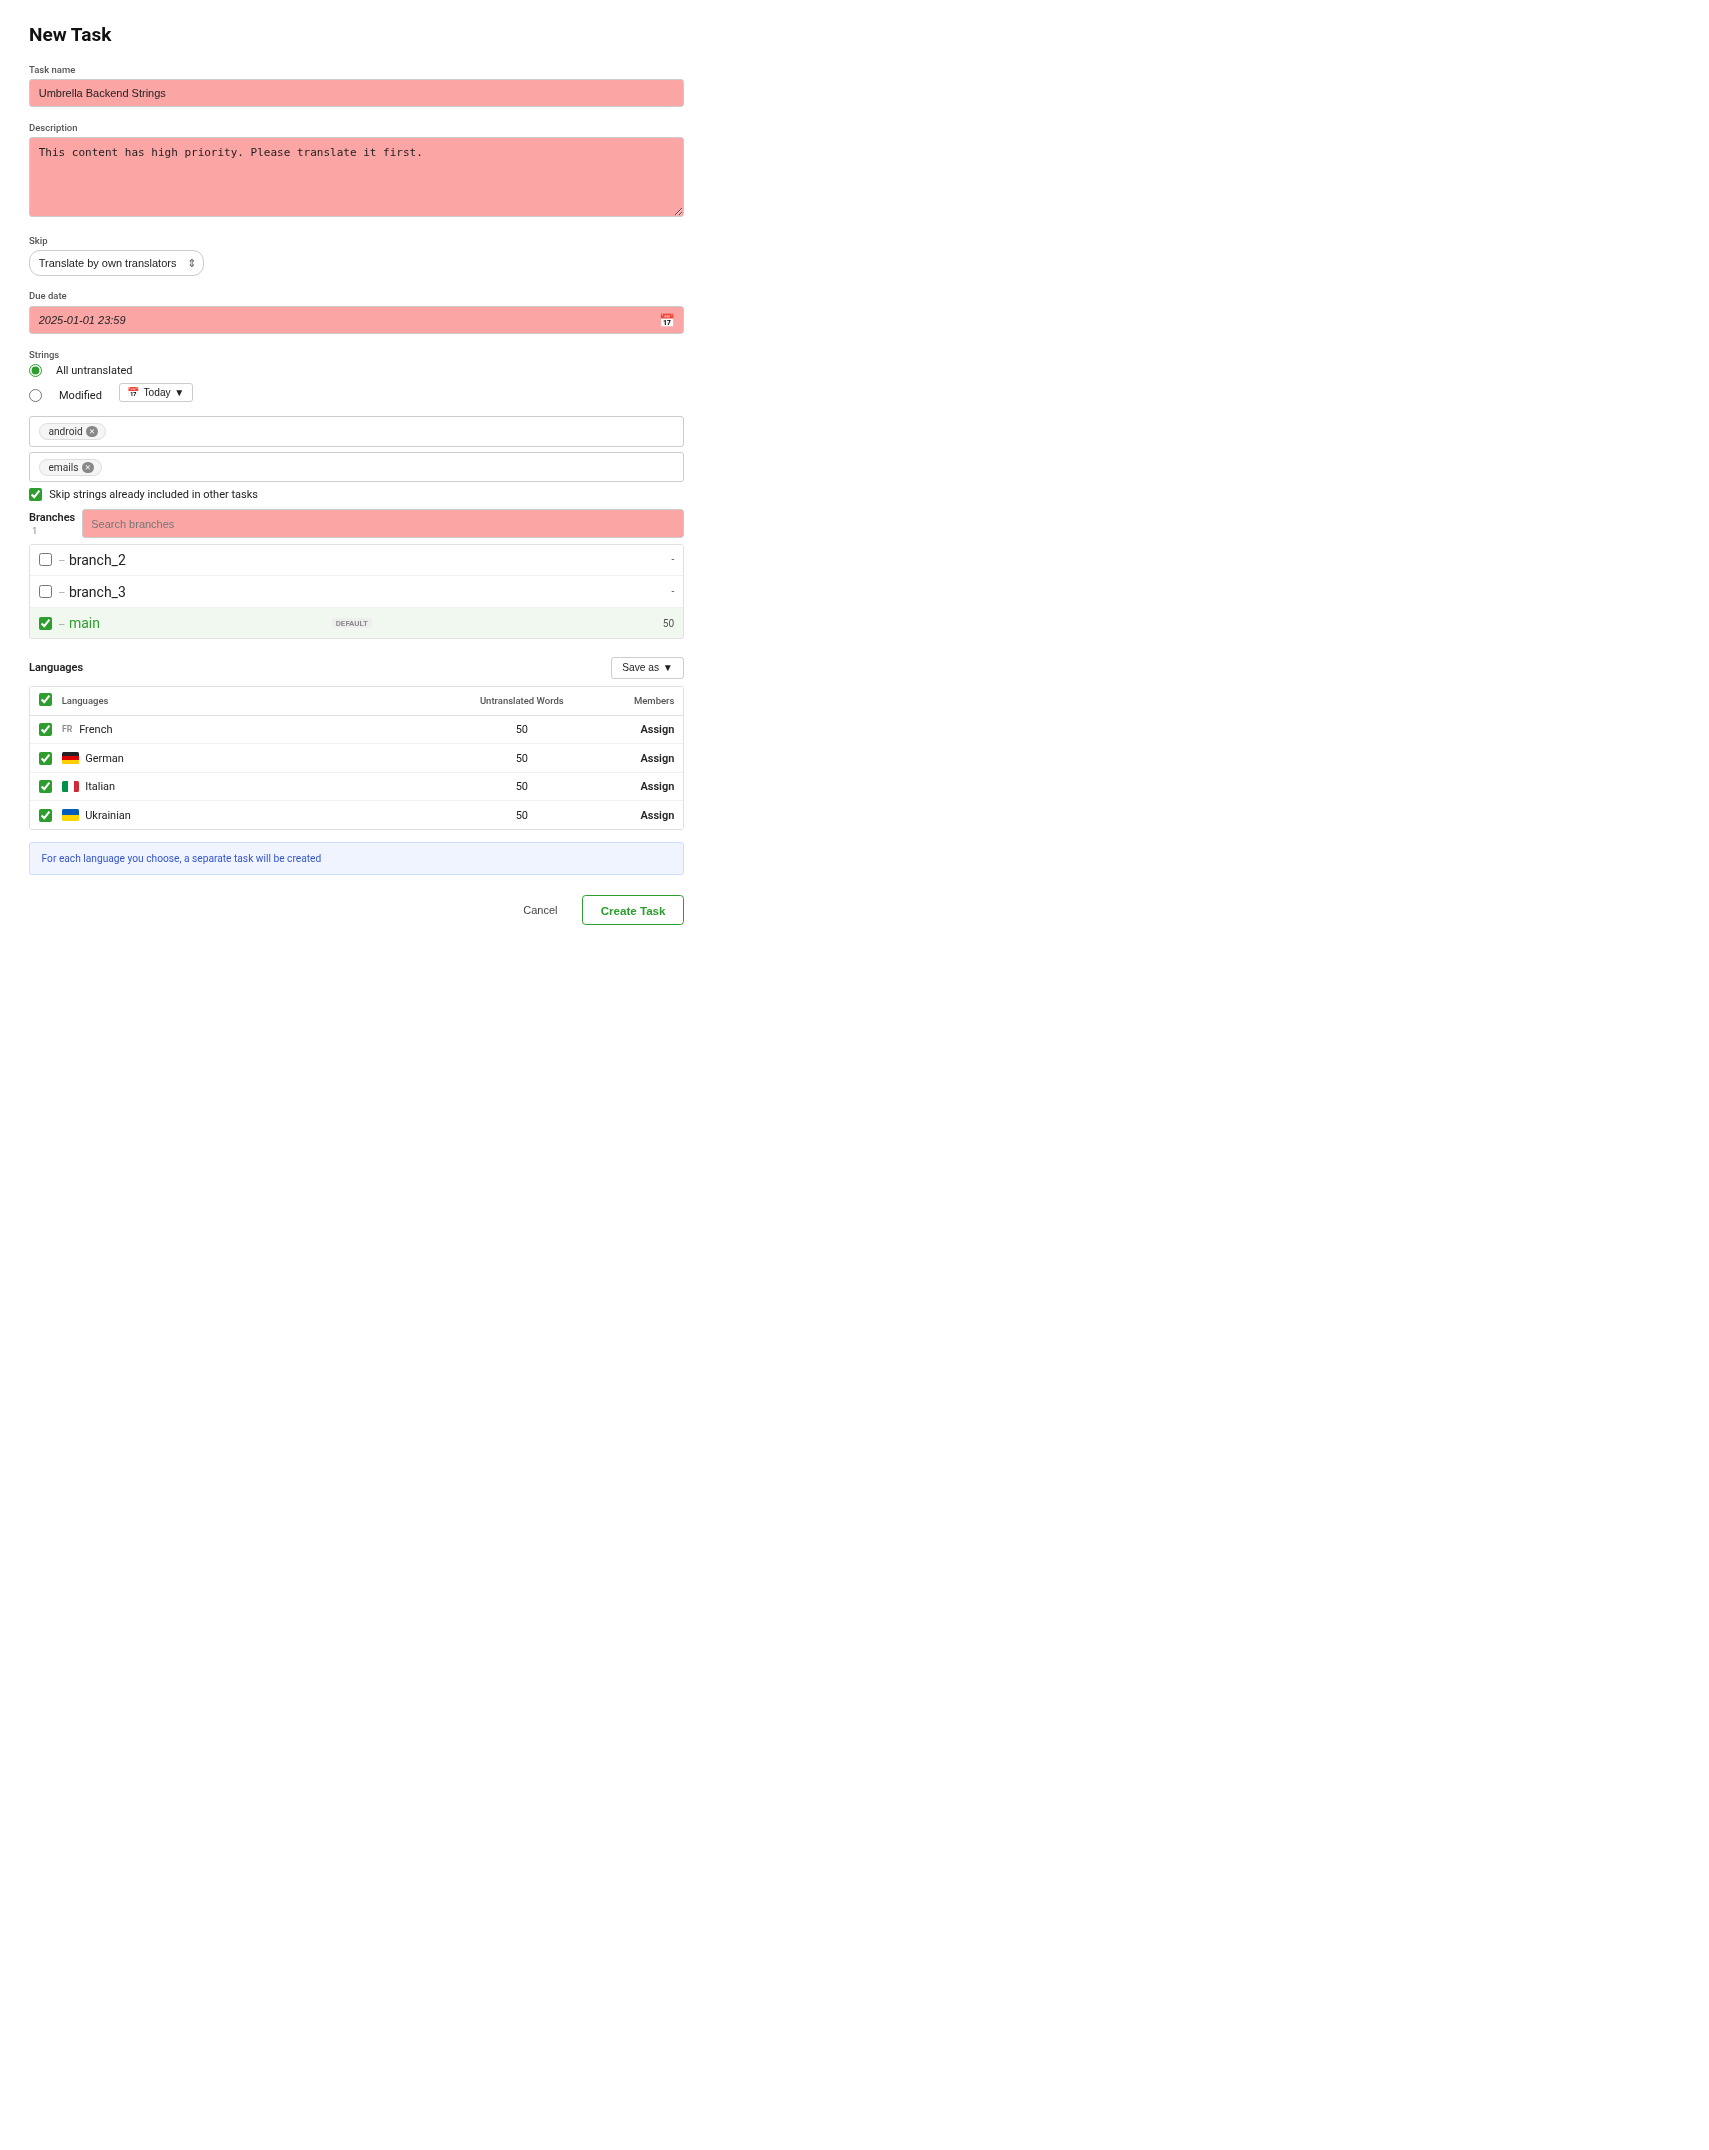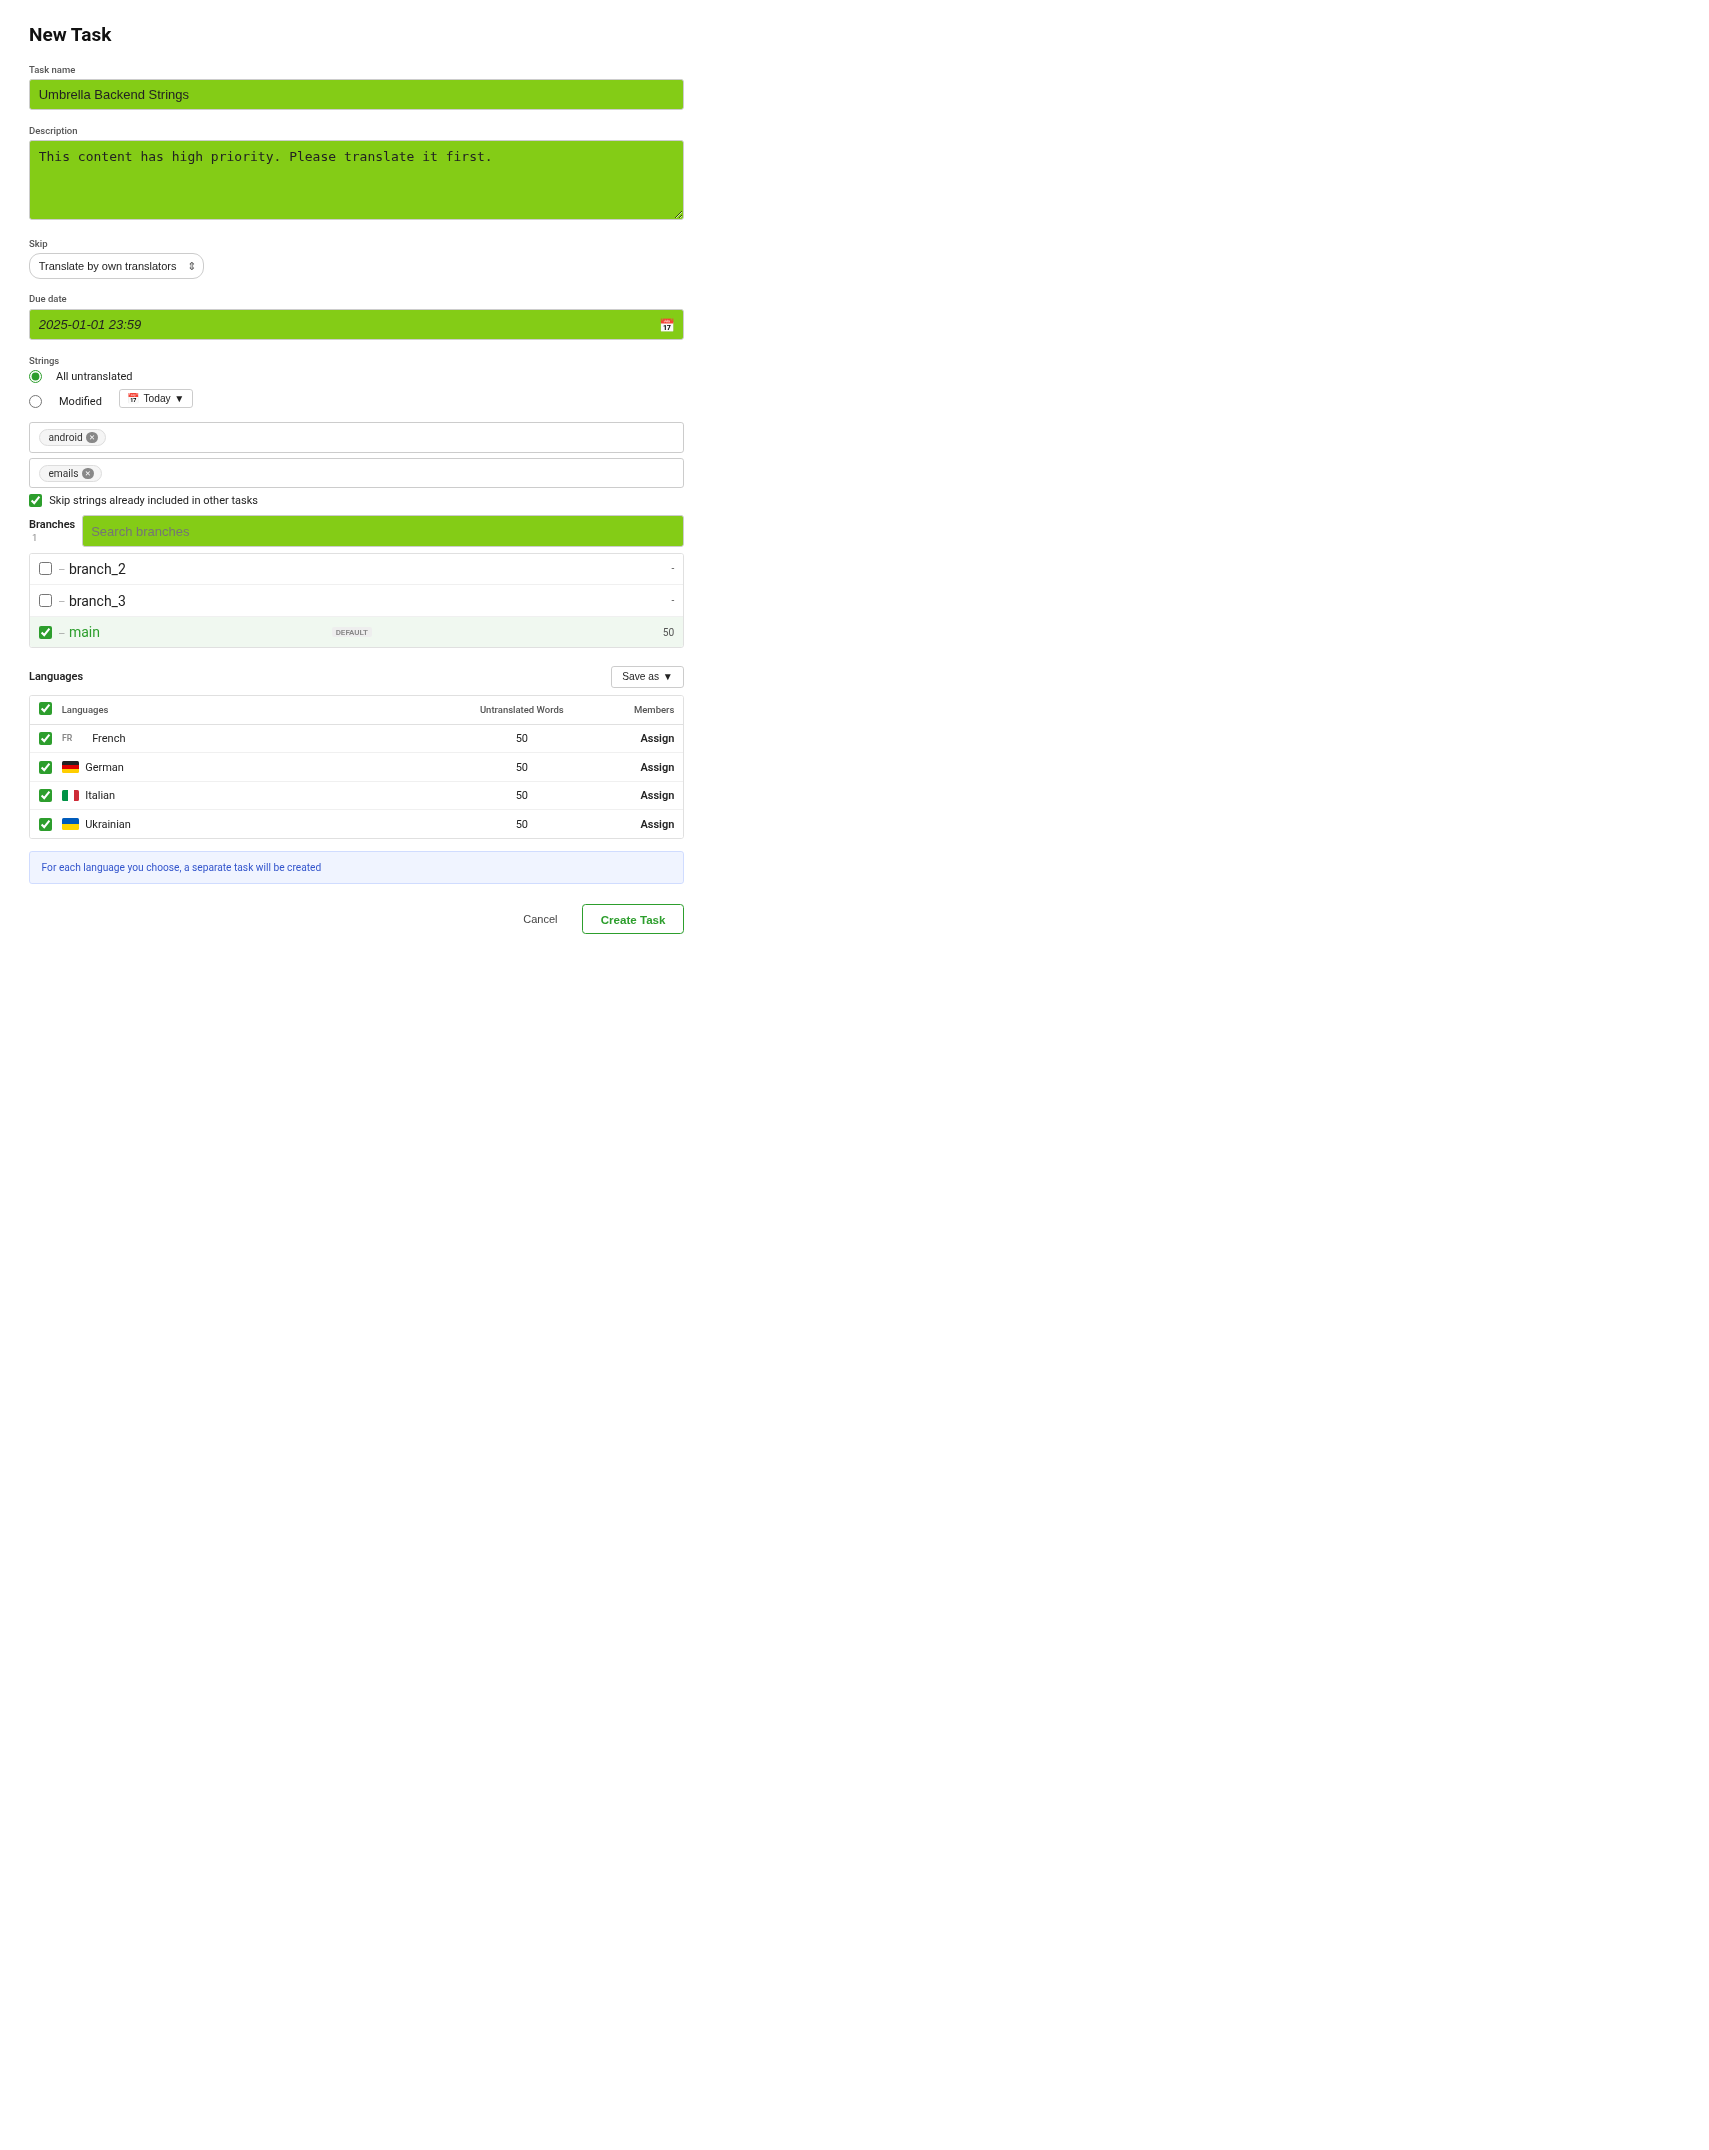--- a/index.html
+++ b/index.html
@@ -24,24 +24,24 @@
       font-weight: 500;
     }
     .field-group {
       margin-bottom: 14.5px;
     }
     input[type="text"], input[type="datetime-local"], textarea {
       width: 100%;
       border: 0.7px solid #ccc;
       border-radius: 2.9px;
       padding: 7.3px 8.7px;
-      font-size: 13px;
+      font-size: 11px;
       color: #222;
       outline: none;
-      background: #84cc16;
+      background: #fca5a5;
     }
     textarea {
       resize: vertical;
       min-height: 80px;
     }
     .type-select-wrap {
       position: relative;
       display: inline-block;
     }
     .type-select {
@@ -306,21 +306,21 @@
     .lang-check {
       width: 13px;
       height: 13px;
       accent-color: #2d9e2d;
       margin-right: 10.2px;
     }
     .lang-code {
       font-size: 8.7px;
       color: #888;
       font-weight: 600;
-      margin-right: 20px;
+      margin-right: 7px;
       text-transform: uppercase;
     }
     .lang-name {
       font-size: 11px;
       color: #222;
       flex: 1;
     }
     .lang-words {
       min-width: 131px;
       text-align: center;

